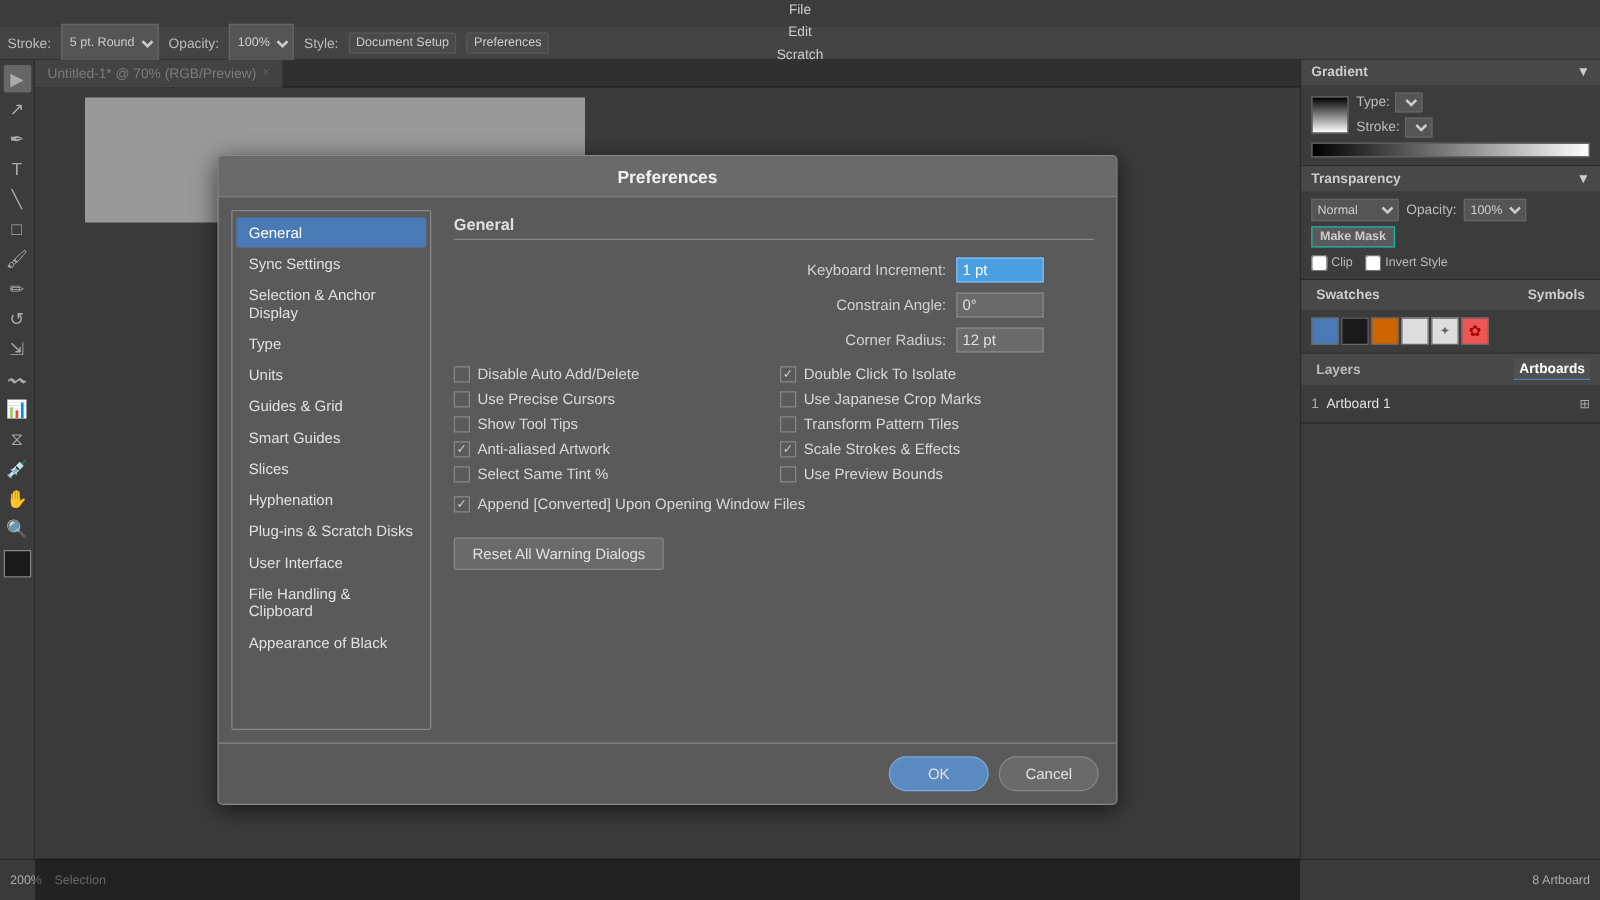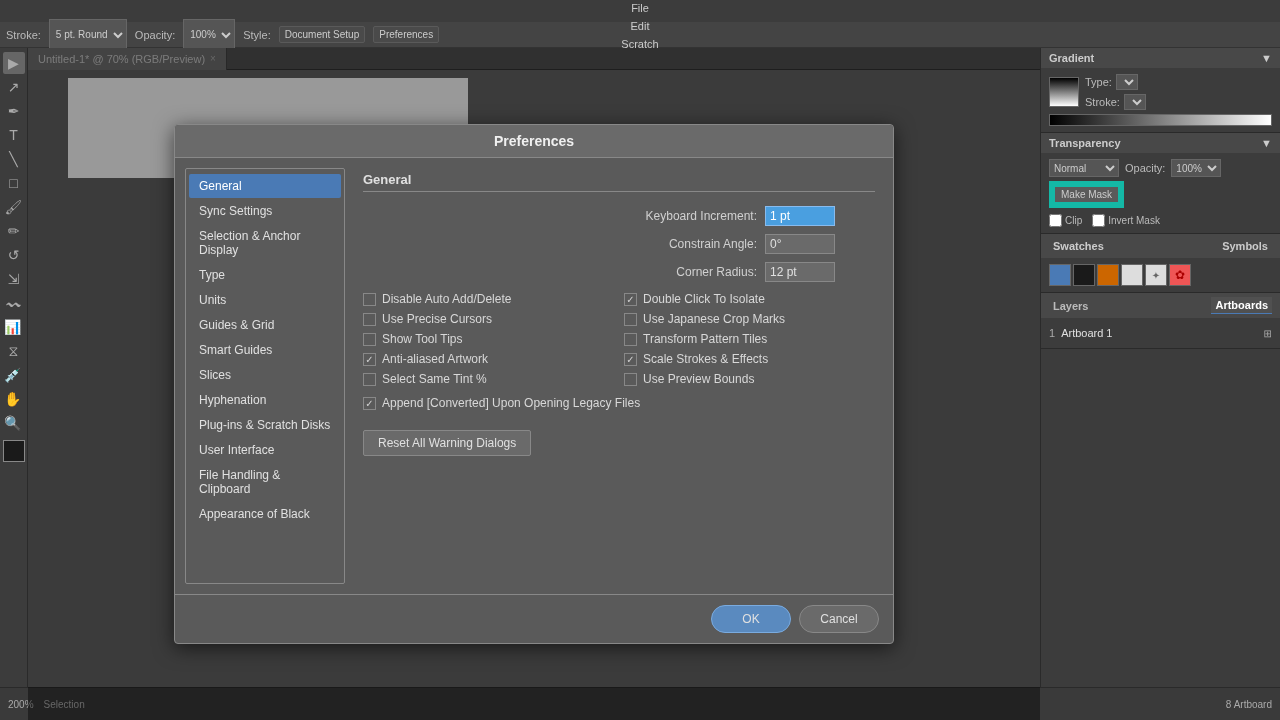--- a/index.html
+++ b/index.html
@@ -504,21 +504,21 @@
               </div>
               <div class="checkbox-item">
                 <div class="checkbox-box"></div>
                 <span>Use Preview Bounds</span>
               </div>
             </div>
 
             
             <div class="append-row">
               <div class="checkbox-box checked"></div>
-              <span>Append [Converted] Upon Opening Legacy Files</span>
+              <span>Append [Converted] Upon Opening Window Files</span>
             </div>
 
             
             <button class="reset-btn">Reset All Warning Dialogs</button>
           </div>
         </div>
 
         <div class="dialog-footer">
           <button class="dialog-btn primary">OK</button>
           <button class="dialog-btn">Cancel</button>
@@ -559,29 +559,29 @@
       <div class="panel-content">
         <div style="display:flex; align-items:center; gap:6px; margin-bottom:4px;">
           <select style="background:#555; border:1px solid #666; color:#ccc; font-size:10px; height:18px; width:70px;">
             <option>Normal</option>
           </select>
           <span>Opacity:</span>
           <select style="background:#555; border:1px solid #666; color:#ccc; font-size:10px; height:18px; width:50px;">
             <option>100%</option>
           </select>
         </div>
-        <button style="background:#5a5a5a; border:6px solid #14b8a6; color:#ccc; font-size:10px; padding:2px 6px; cursor:pointer; margin-bottom:2px;">Make Mask</button>
+        <button style="background:#5a5a5a; border:1px solid #14b8a6; color:#ccc; font-size:10px; padding:2px 6px; cursor:pointer; margin-bottom:2px;font-weight:bold;">Make Mask</button>
         <div style="display:flex; gap:10px; margin-top:4px;">
           <label style="color:#bbb; font-size:10px; display:flex; align-items:center; gap:3px;">
             <input type="checkbox" style="">
             <span>Clip</span>
           </label>
           <label style="color:#bbb; font-size:10px; display:flex; align-items:center; gap:3px;">
             <input type="checkbox" style="">
-            <span>Invert Mask</span>
+            <span>Invert Style</span>
           </label>
         </div>
       </div>
     </div>
 
     <div class="panel-section">
       <div class="panel-header">
         <span class="menu-item" style="padding:2px 4px; font-size:11px; color:#ccc;">Swatches</span>
         <span class="menu-item" style="padding:2px 4px; font-size:11px; color:#ccc;">Symbols</span>
       </div>

